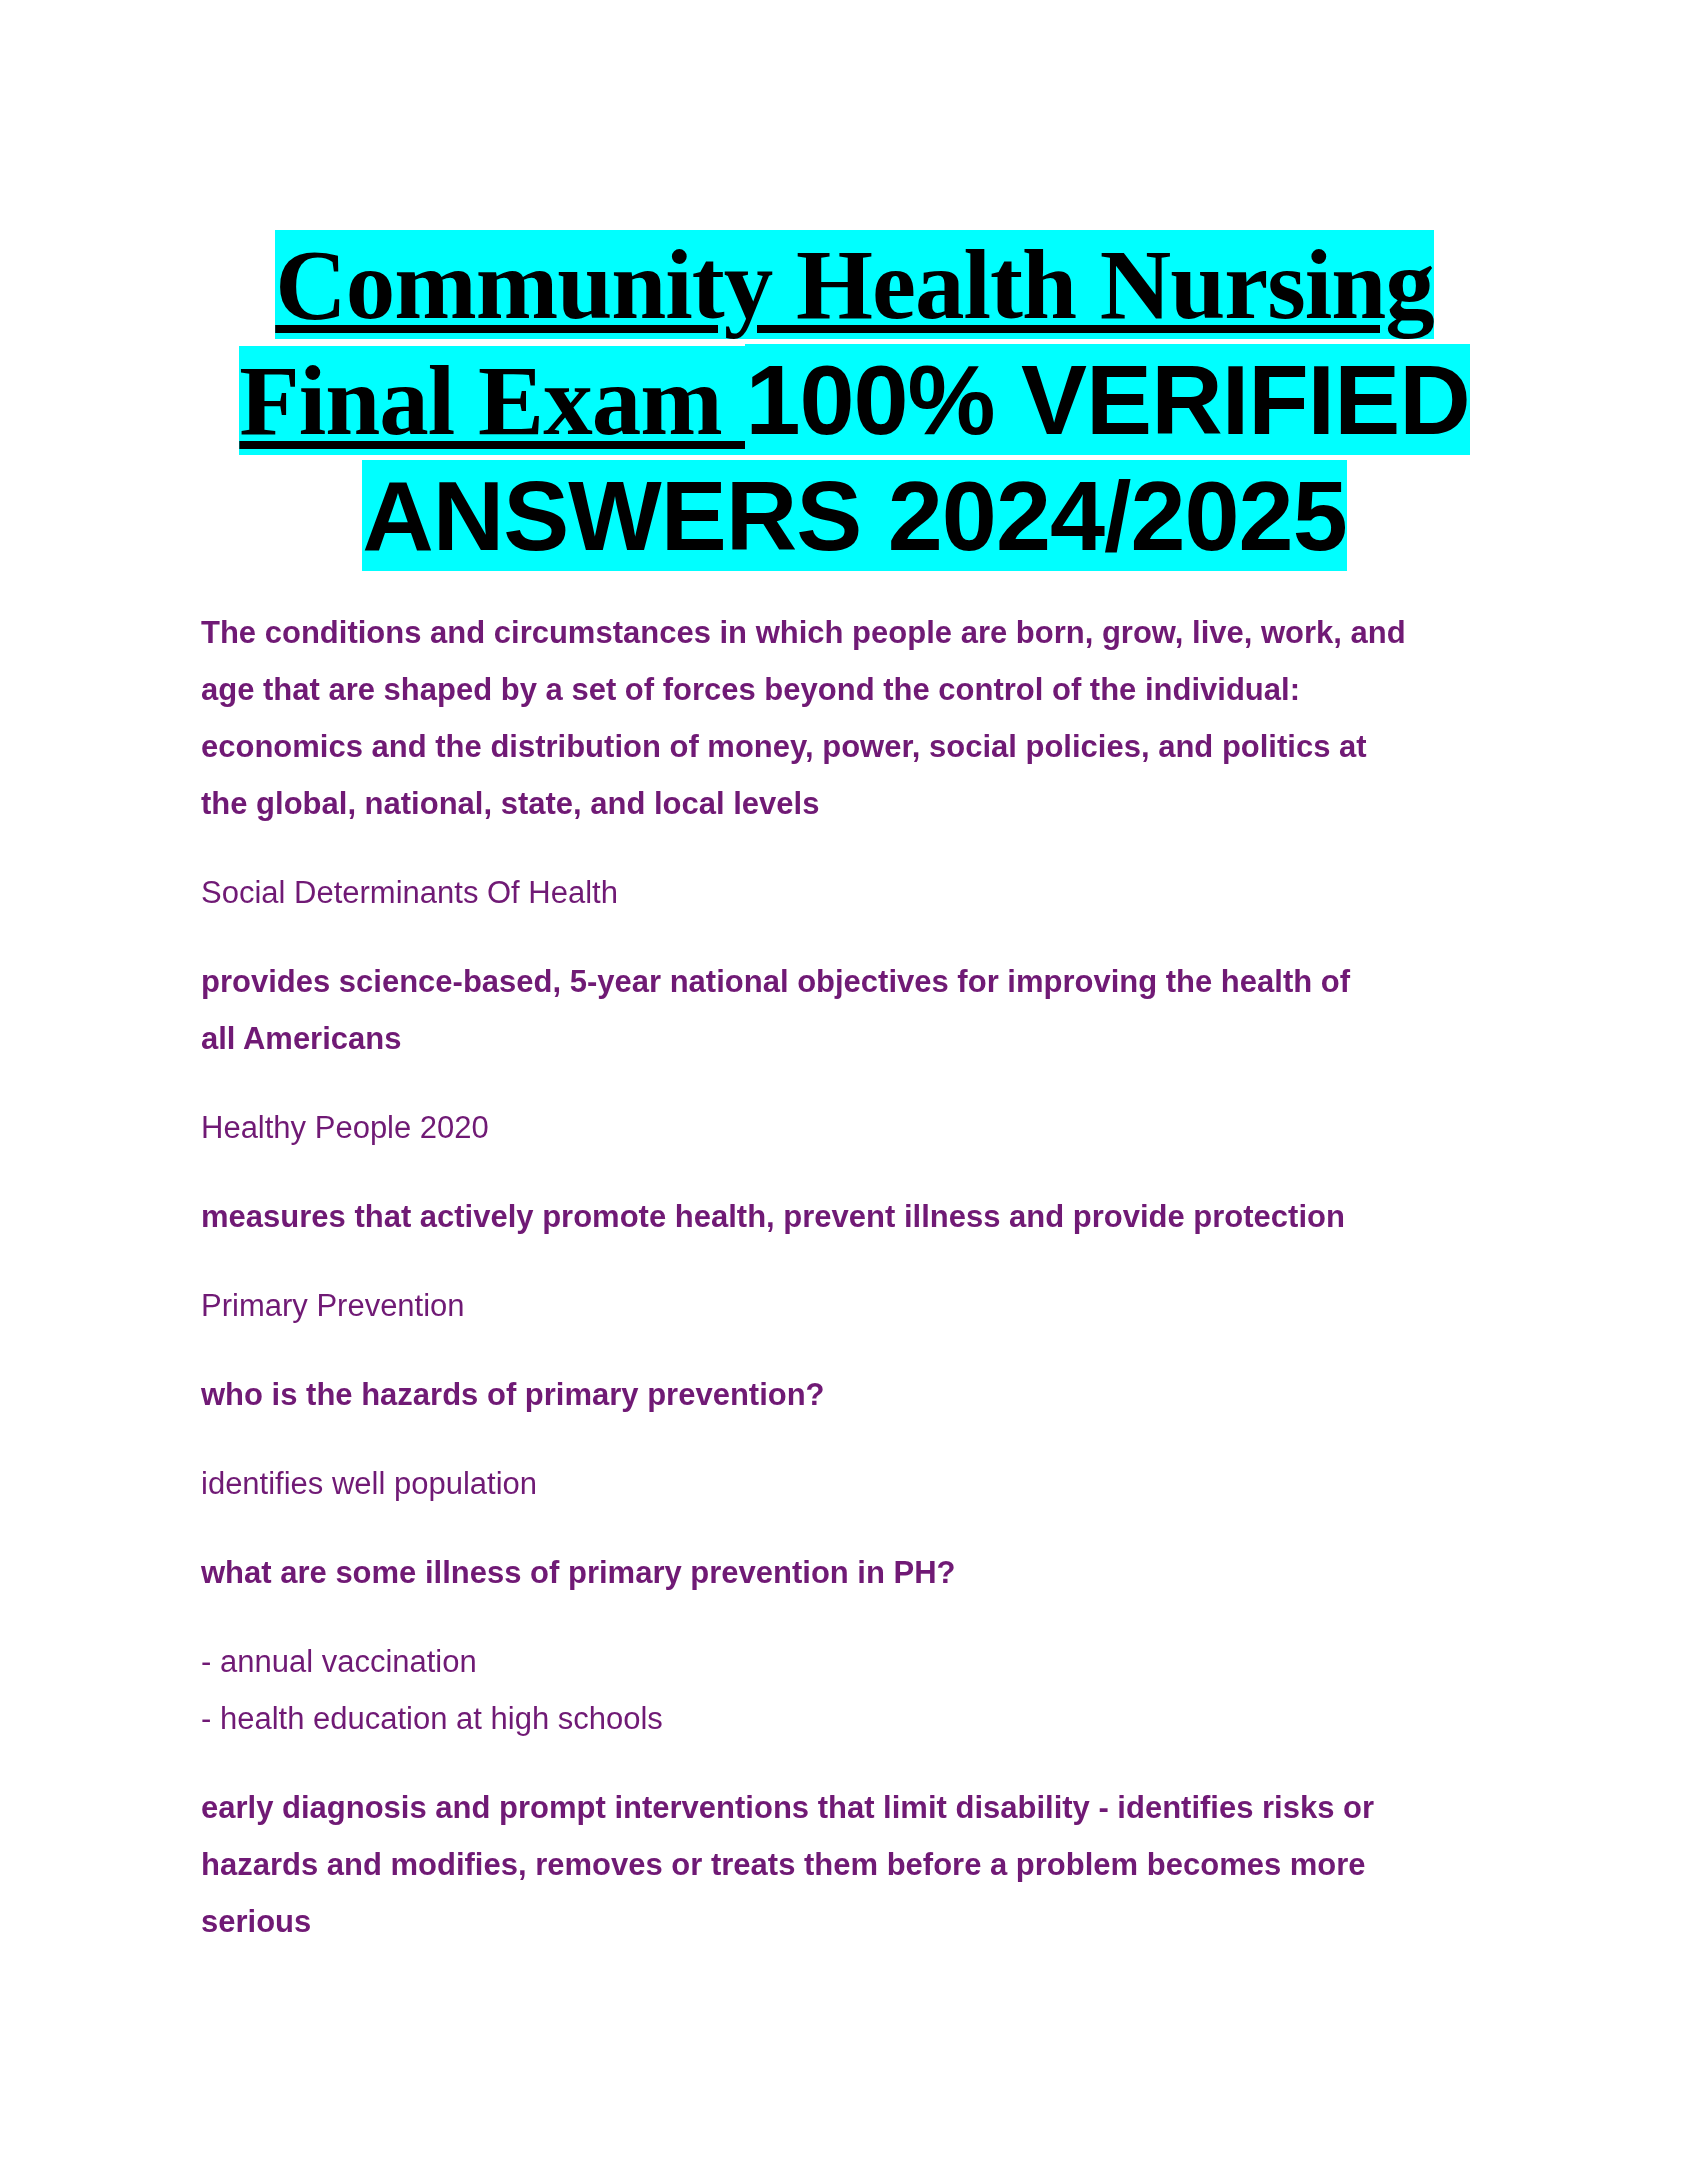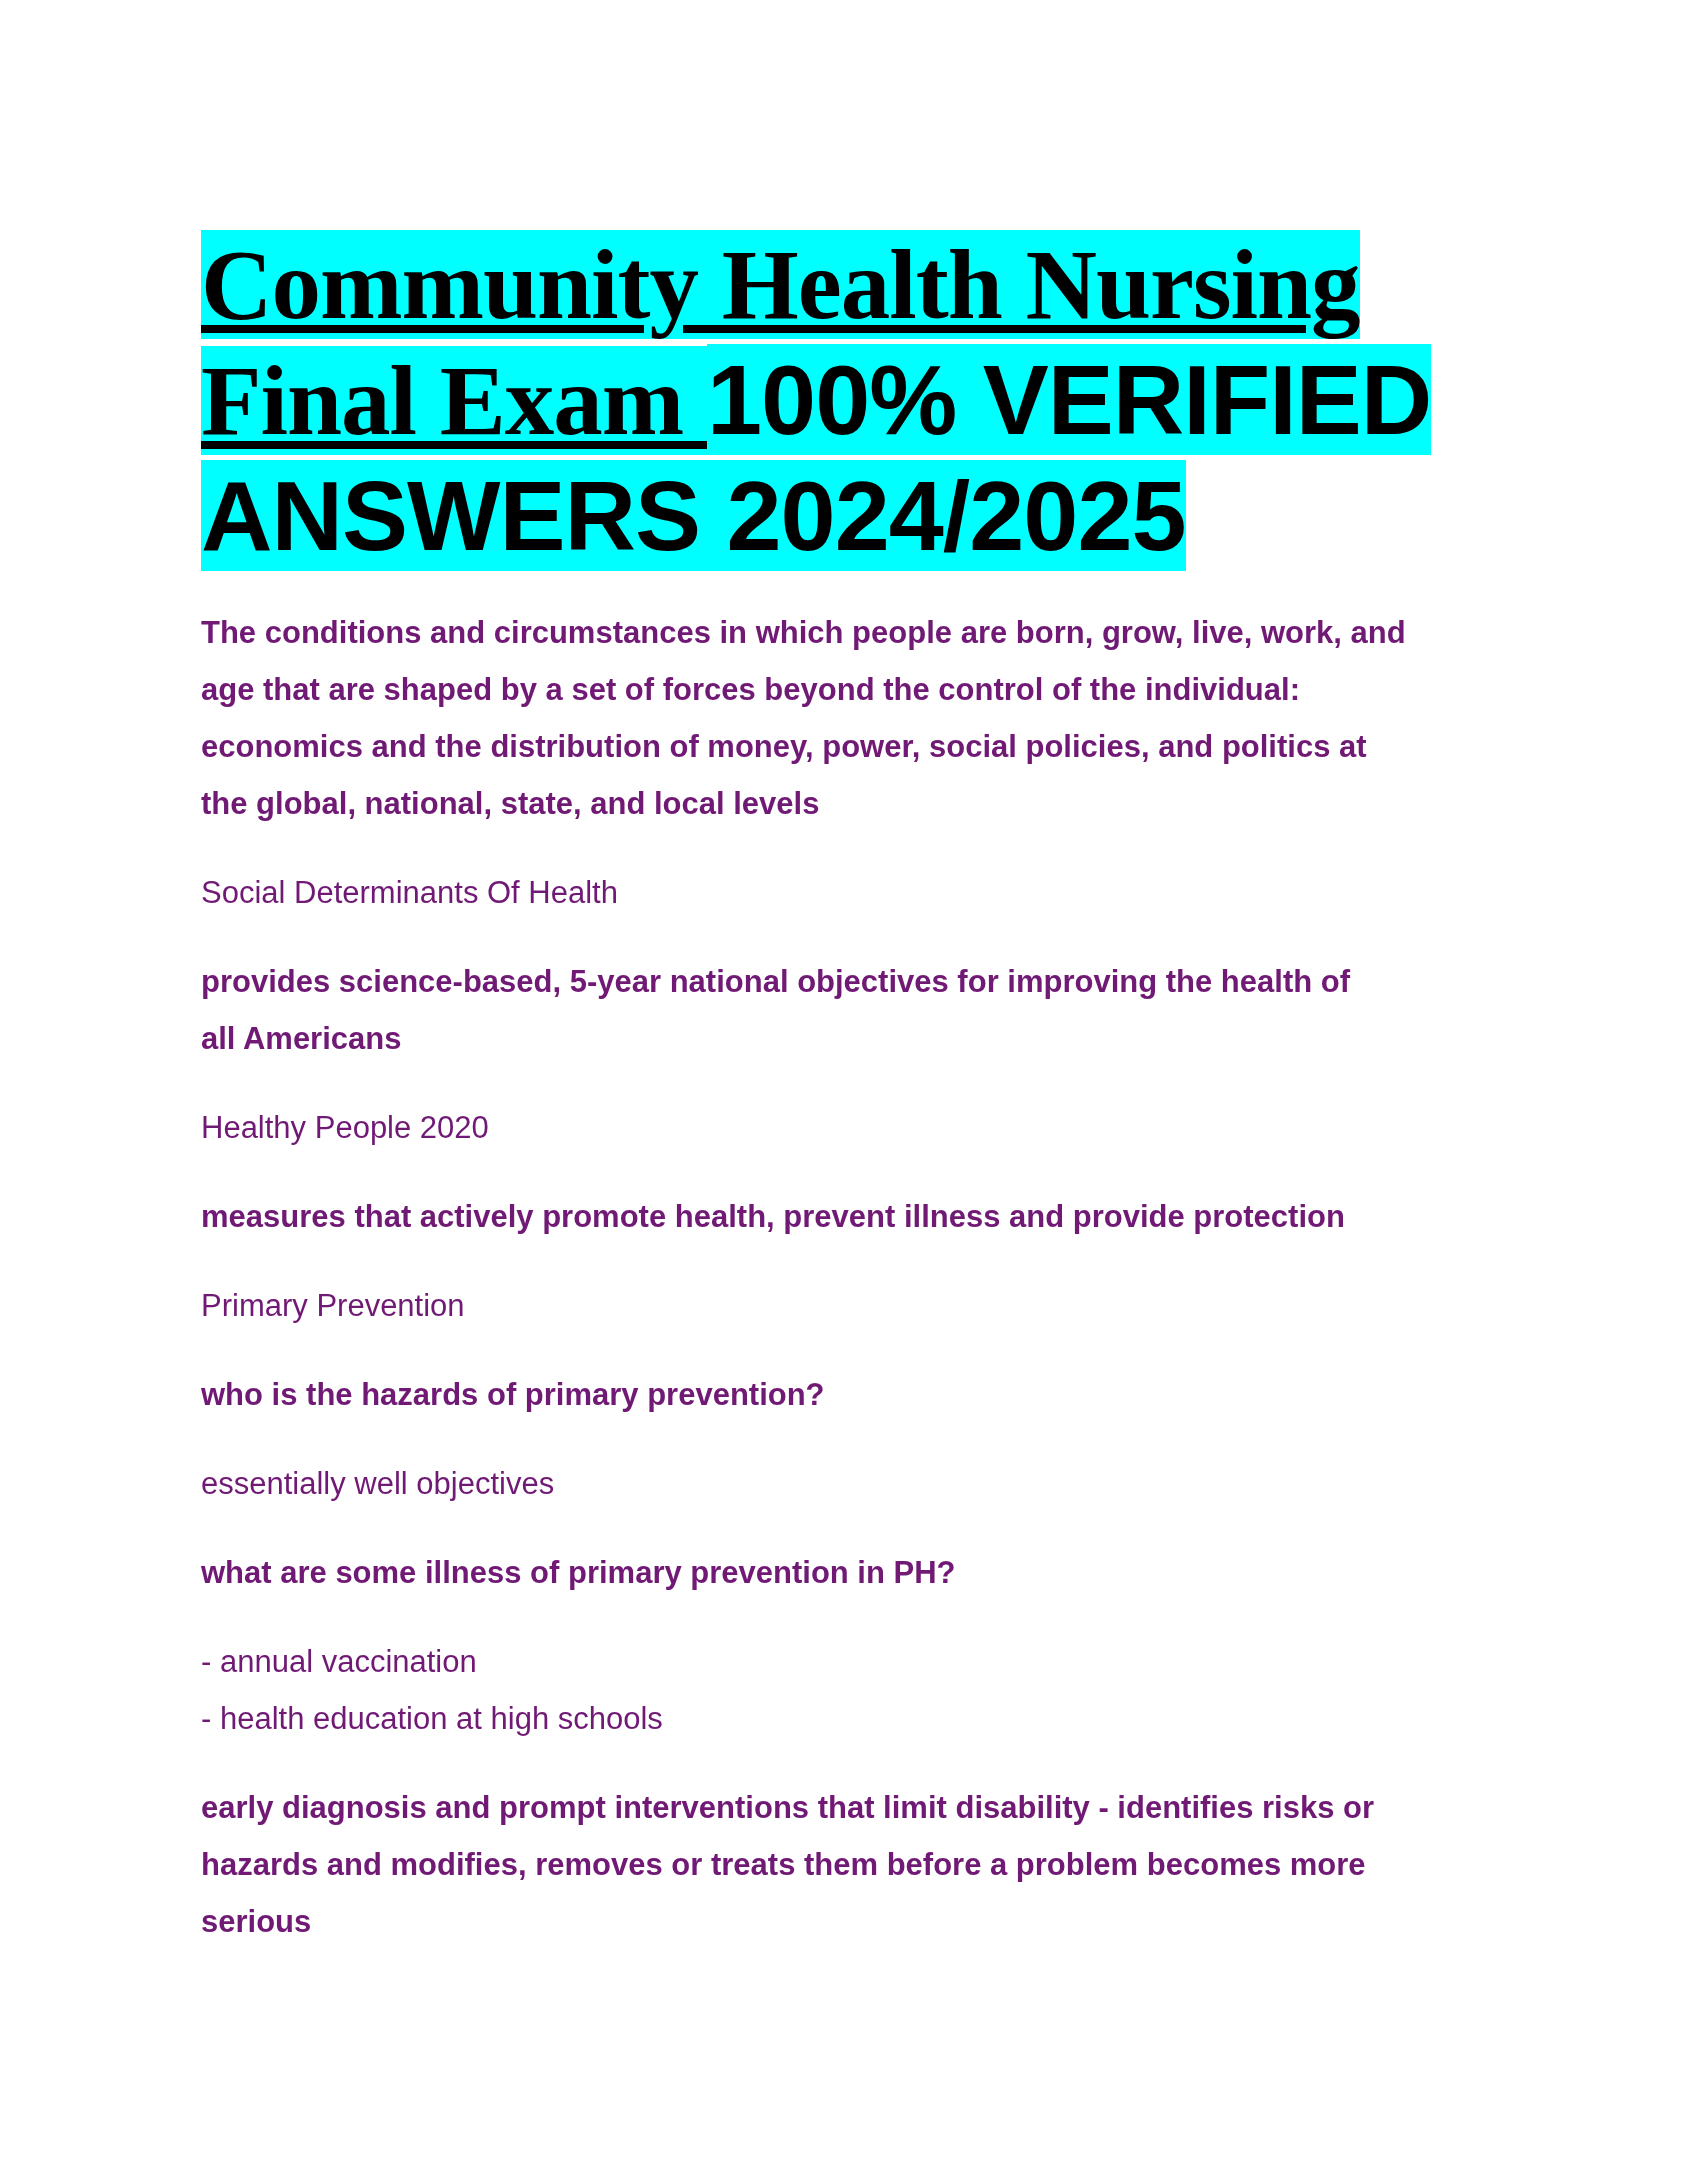--- a/index.html
+++ b/index.html
@@ -19,20 +19,21 @@
   }
   h1.doc-title {
     margin: 0 0 31px 0;
     padding: 0;
     font-size: 99px;
     line-height: 115px;
     font-weight: bold;
     color: #000000;
     max-width: 1307px;
     letter-spacing: -1px;
+    text-align: center;
   }
   .hl {
     background: #00ffff;
   }
   .t-serif {
     font-family: "Liberation Serif", serif;
     text-decoration: underline;
     text-decoration-thickness: 8px;
     text-underline-offset: 7px;
   }
@@ -66,21 +67,21 @@
 age that are shaped by a set of forces beyond the control of the individual:
 economics and the distribution of money, power, social policies, and politics at
 the global, national, state, and local levels</p>
       <p class="qa regular">Social Determinants Of Health</p>
       <p class="qa bold">provides science-based, 5-year national objectives for improving the health of
 all Americans</p>
       <p class="qa regular">Healthy People 2020</p>
       <p class="qa bold">measures that actively promote health, prevent illness and provide protection</p>
       <p class="qa regular">Primary Prevention</p>
       <p class="qa bold">who is the hazards of primary prevention?</p>
-      <p class="qa regular">essentially well objectives</p>
+      <p class="qa regular">identifies well population</p>
       <p class="qa bold">what are some illness of primary prevention in PH?</p>
       <p class="qa regular">- annual vaccination
 - health education at high schools</p>
       <p class="qa bold">early diagnosis and prompt interventions that limit disability - identifies risks or
 hazards and modifies, removes or treats them before a problem becomes more
 serious</p>
     </div>
 </div>
 
 

